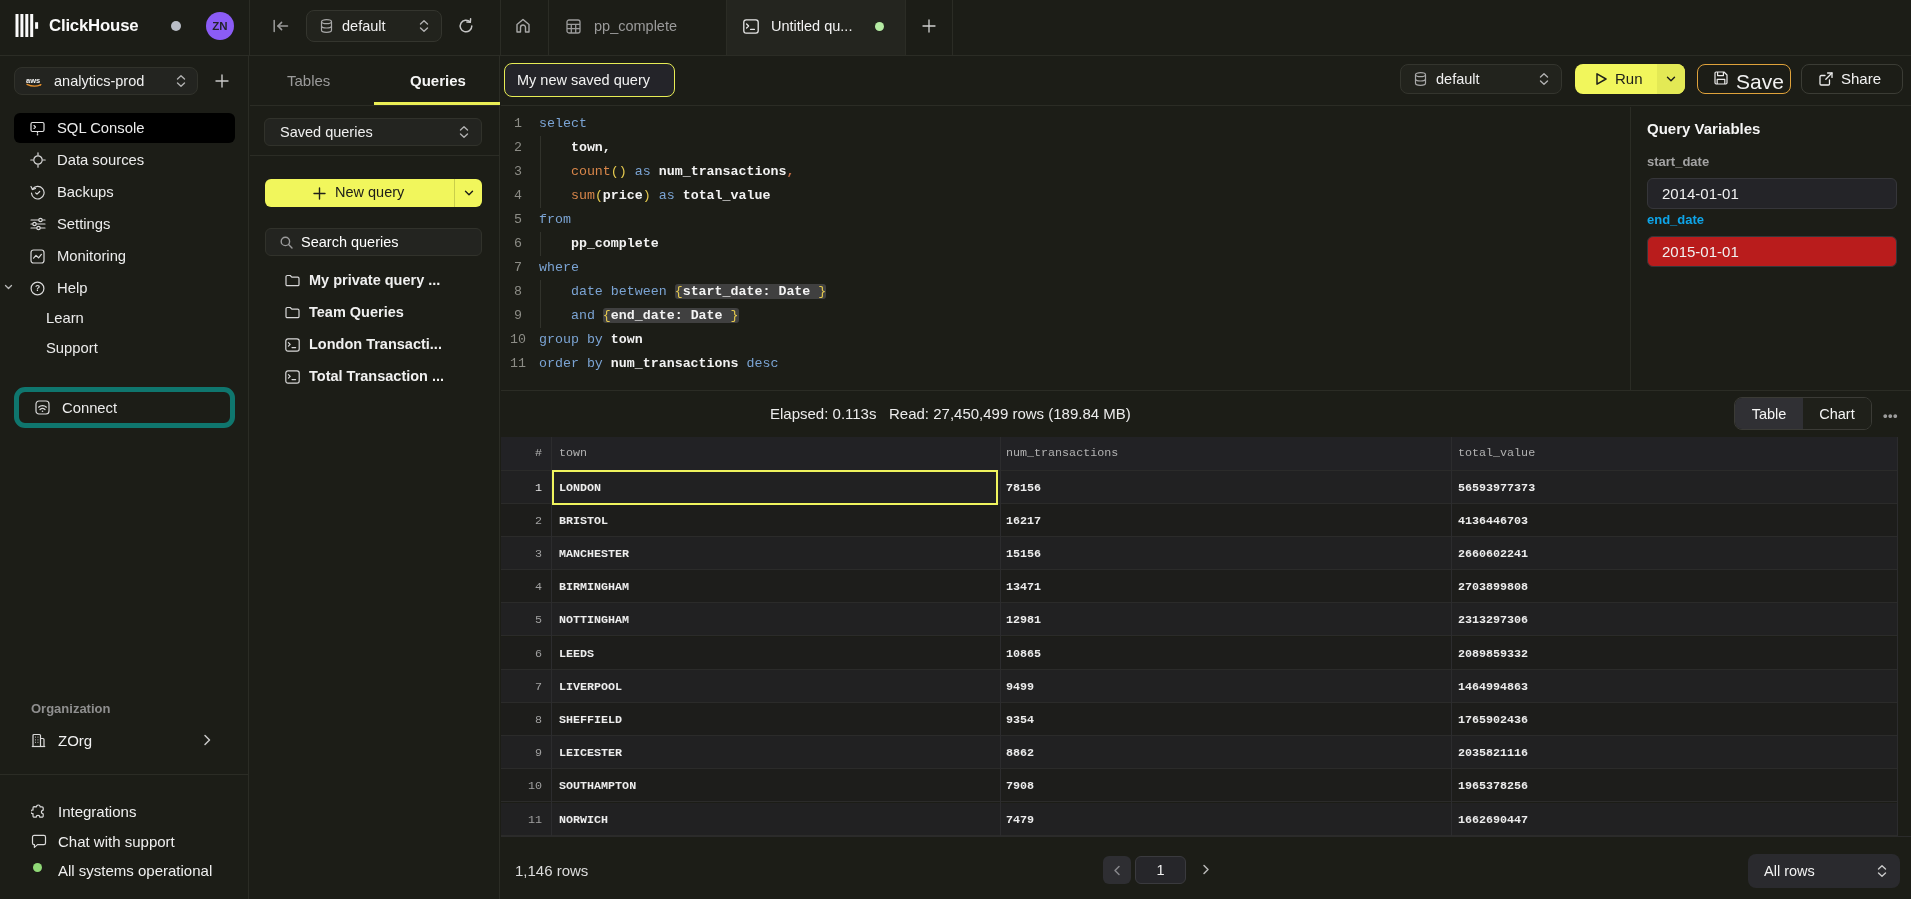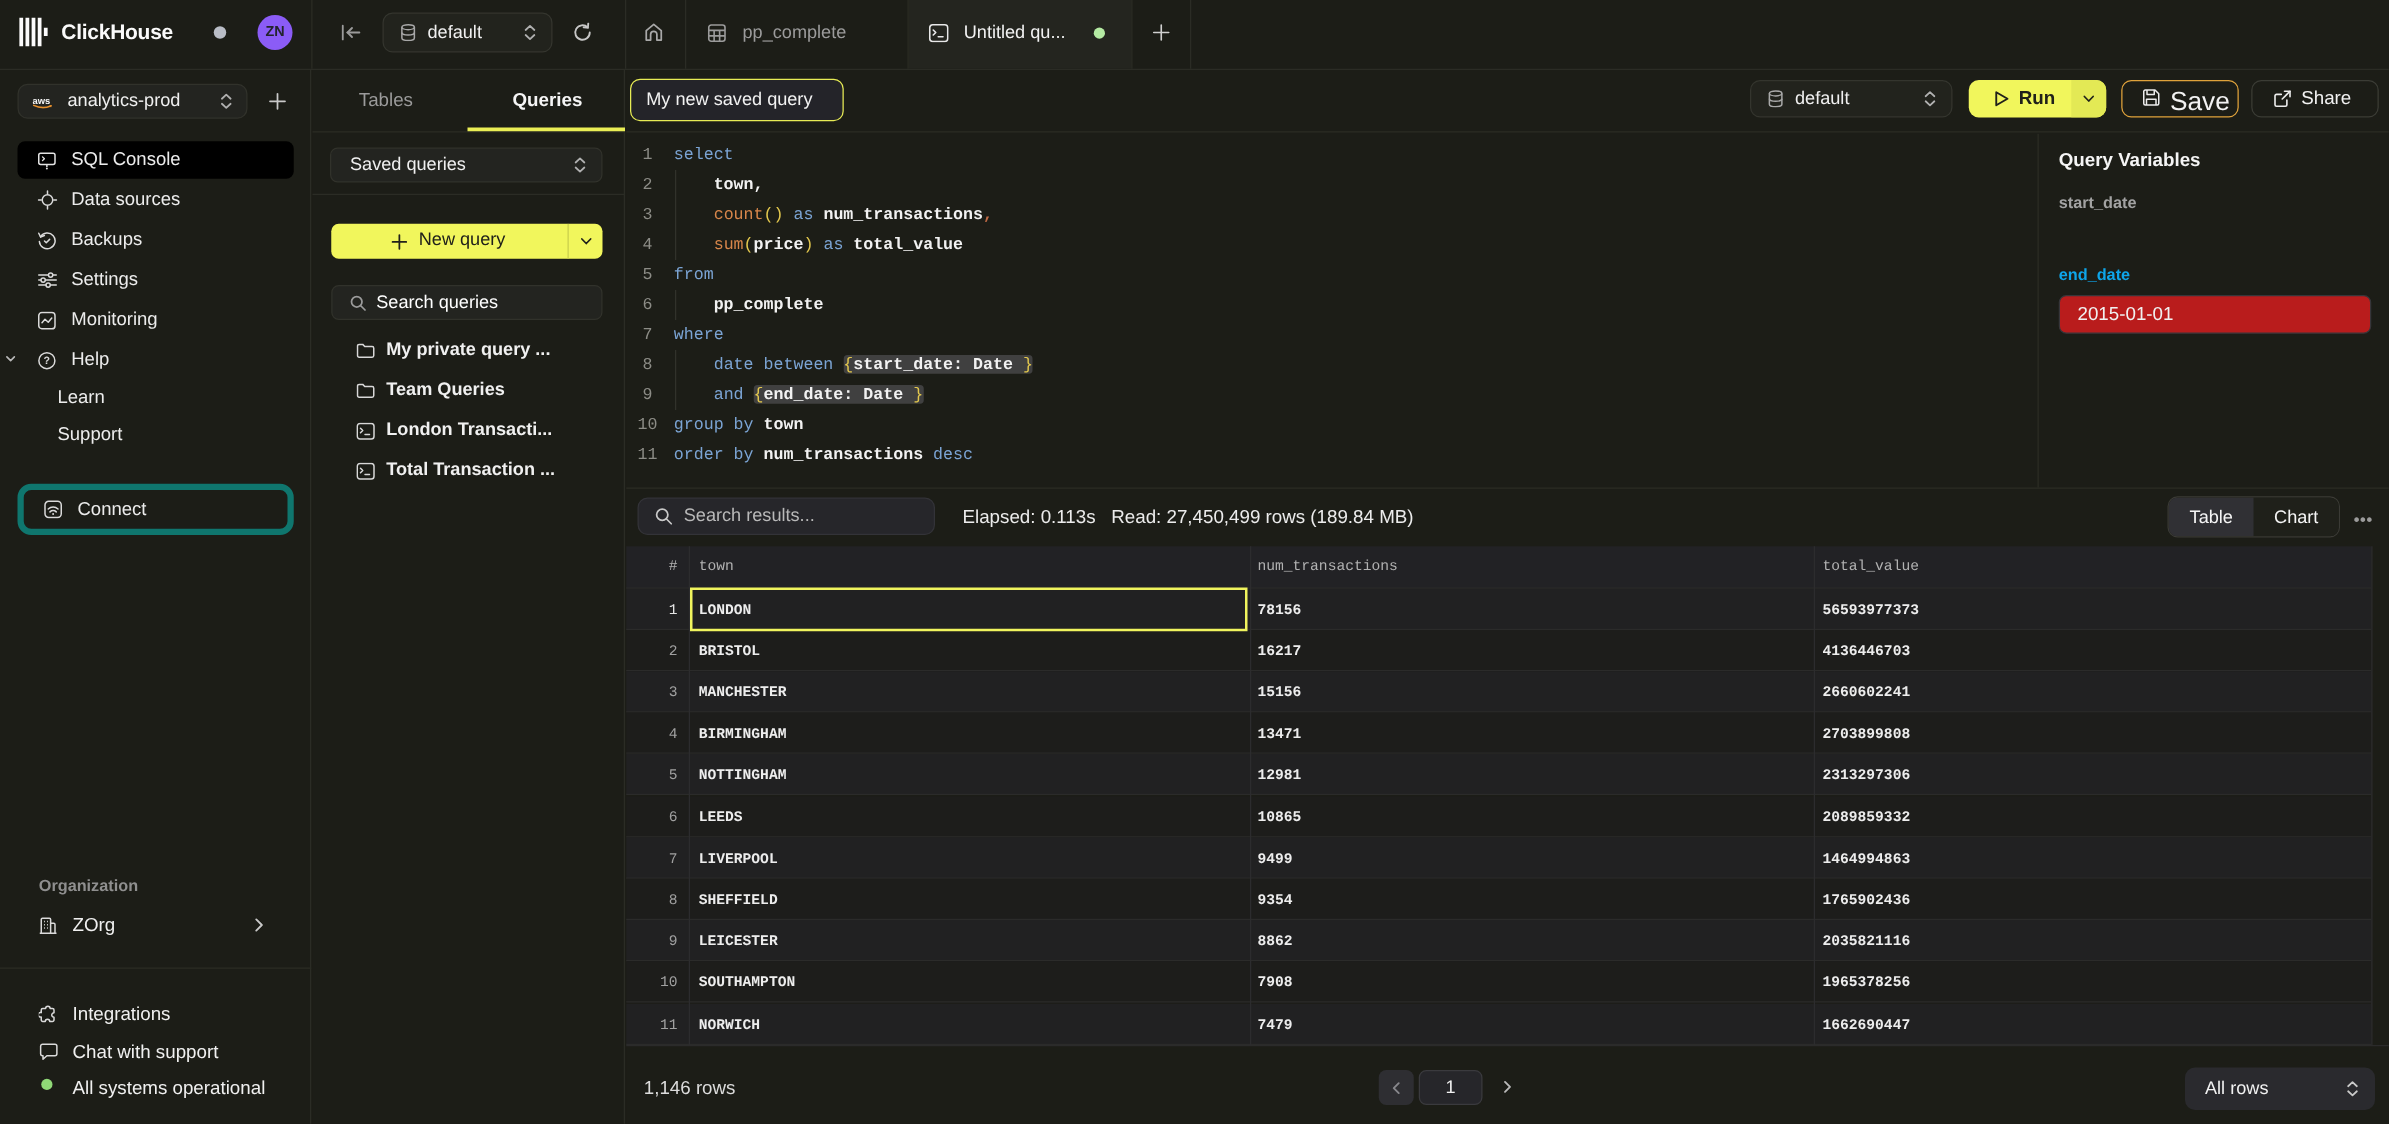--- a/index.html
+++ b/index.html
@@ -307,21 +307,21 @@
       <path d="M1.5 5 L5 1.7 L8.5 5"></path>
         <path d="M1.5 9 L5 12.3 L8.5 9"></path>
     </svg>
   </div>
 
   <div class="abs" style="left:1074px;top:7.5px;width:110px;height:30px;border-radius:8px;background:#f1f65c;overflow:hidden">
     <div class="abs" style="right:0;top:0;width:28px;height:30px;background:#e3e955"></div>
     <svg class="abs" style="left:20px;top:8px" width="13" height="14" viewBox="0 0 13 14" fill="none" stroke="#20211a" stroke-width="1.5" stroke-linejoin="round">
         <path d="M2 1.8 L11 7 L2 12.2 Z"></path>
       </svg>
-    <div class="abs" style="left:40px;top:6px;font-size:15px;font-weight:700;color:#20211a">Run</div>
+    <div class="abs" style="left:40px;top:6px;font-size:15px;font-weight:400;color:#20211a">Run</div>
     <svg class="abs" style="right:9px;top:12px" width="10" height="7" viewBox="0 0 10 7" fill="none" stroke="#20211a" stroke-width="1.4" stroke-linecap="round" stroke-linejoin="round">
         <path d="M1.5 1.2 L5 4.8 L8.5 1.2"></path>
       </svg>
   </div>
 
   <div class="abs" style="left:1196px;top:7.5px;width:94px;height:30px;border-radius:8px;border:1.5px solid #dfa23b;background:transparent">
     <svg class="abs" style="left:16px;top:6.5px" width="14" height="14" viewBox="0 0 14 14" fill="none" stroke="#ececec" stroke-width="1.2" stroke-linejoin="round">
       <path d="M1 2.2 A1.2 1.2 0 0 1 2.2 1 H10 L13 4 V11.8 A1.2 1.2 0 0 1 11.8 13 H2.2 A1.2 1.2 0 0 1 1 11.8 Z"></path>
       <path d="M3.6 1 V4.6 H9.4 V1"></path>
       <path d="M3.2 13 V8.4 H10.8 V13"></path>
@@ -361,32 +361,28 @@
 <span class="kw">from</span>
     pp_complete
 <span class="kw">where</span>
     <span class="kw">date between</span> <span class="pbox"><span class="pr">{</span>start_date: Date <span class="pr">}</span></span>
     <span class="kw">and</span> <span class="pbox"><span class="pr">{</span>end_date: Date <span class="pr">}</span></span>
 <span class="kw">group by</span> town
 <span class="kw">order by</span> num_transactions <span class="kw">desc</span></pre>
 
   <div class="abs" style="left:1146px;top:64px;font-size:15px;font-weight:600;color:#f5f5f5">Query Variables</div>
   <div class="abs" style="left:1146px;top:98px;font-size:13px;font-weight:600;color:#a3a3a3">start_date</div>
+  <div class="abs" style="left:1146px;top:122px;width:250px;height:31px;background:#242428;border:1px solid #36363a;border-radius:6px;display:flex;align-items:center">
+      <span style="margin-left:14px;font-size:15px;color:#f0f0f0">2014-01-01</span>
+    </div>
   <div class="abs" style="left:1146px;top:156px;font-size:13px;font-weight:600;color:#0ea5e9">end_date</div>
   <div class="abs" style="left:1146px;top:180px;width:250px;height:31px;background:#b91c1c;border:1px solid #36363a;border-radius:6px;display:flex;align-items:center">
       <span style="margin-left:14px;font-size:15px;color:#f0f0f0">2015-01-01</span>
     </div>
 
-  <div class="abs" style="left:9px;top:342px;width:238px;height:30px;background:#26262a;border:1px solid #333338;border-radius:8px;display:flex;align-items:center">
-    <svg style="margin-left:13px" width="14" height="14" viewBox="0 0 14 14" fill="none" stroke="#c9c9c9" stroke-width="1.4" stroke-linecap="round">
-      <circle cx="5.8" cy="5.8" r="4.5"></circle>
-        <path d="M9.2 9.2 L13 13"></path>
-    </svg>
-    <span style="margin-left:9px;font-size:14.5px;color:#b9b9b9">Search results...</span>
-  </div>
   <div class="abs" style="left:269px;top:349px;font-size:15px;color:#ececec">Elapsed: 0.113s</div>
   <div class="abs" style="left:388px;top:349px;font-size:15px;color:#ececec">Read: 27,450,499 rows (189.84 MB)</div>
   <div class="abs" style="left:1233px;top:341px;width:138px;height:33px;border:1px solid #3b3b36;border-radius:8px;overflow:hidden;display:flex">
     <div style="width:68px;height:100%;background:#303034;display:flex;align-items:center;justify-content:center;font-size:14.5px;color:#f5f5f5">Table</div>
     <div style="flex:1;height:100%;background:#1f201a;display:flex;align-items:center;justify-content:center;font-size:14.5px;color:#f5f5f5">Chart</div>
   </div>
   <div class="abs" style="left:1382px;top:352px;font-size:13px;letter-spacing:0.5px;color:#9b9b9b;font-weight:700">•••</div>
 
   <div id="tbl" class="abs" style="left:0;top:381px;width:1410px;height:400px">
     <div class="abs mono" style="left:0;top:0;width:1396px;height:33.5px;background:#222225;border-bottom:1px solid #2b2b2a;font-size:11.7px;color:#b2b2b2">

